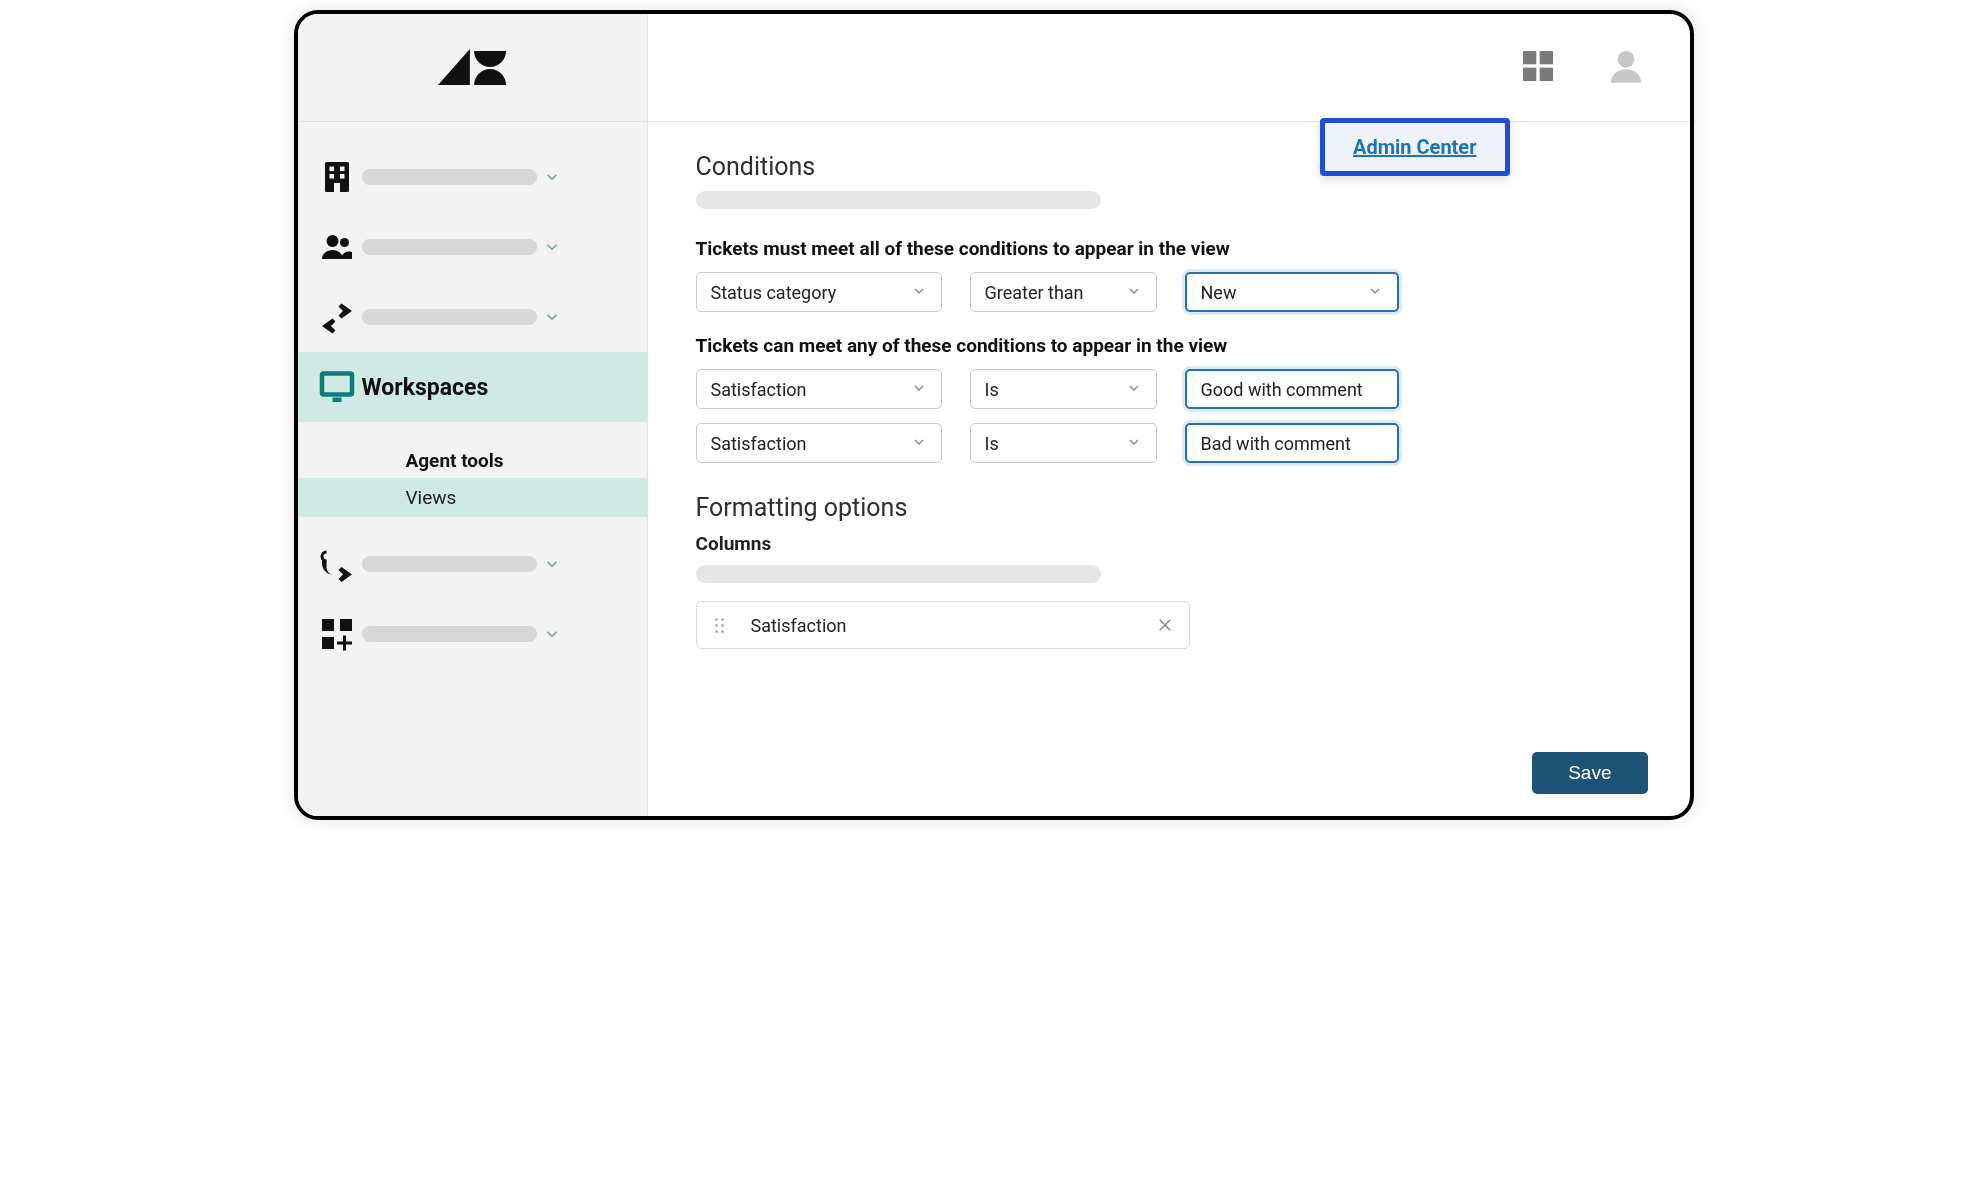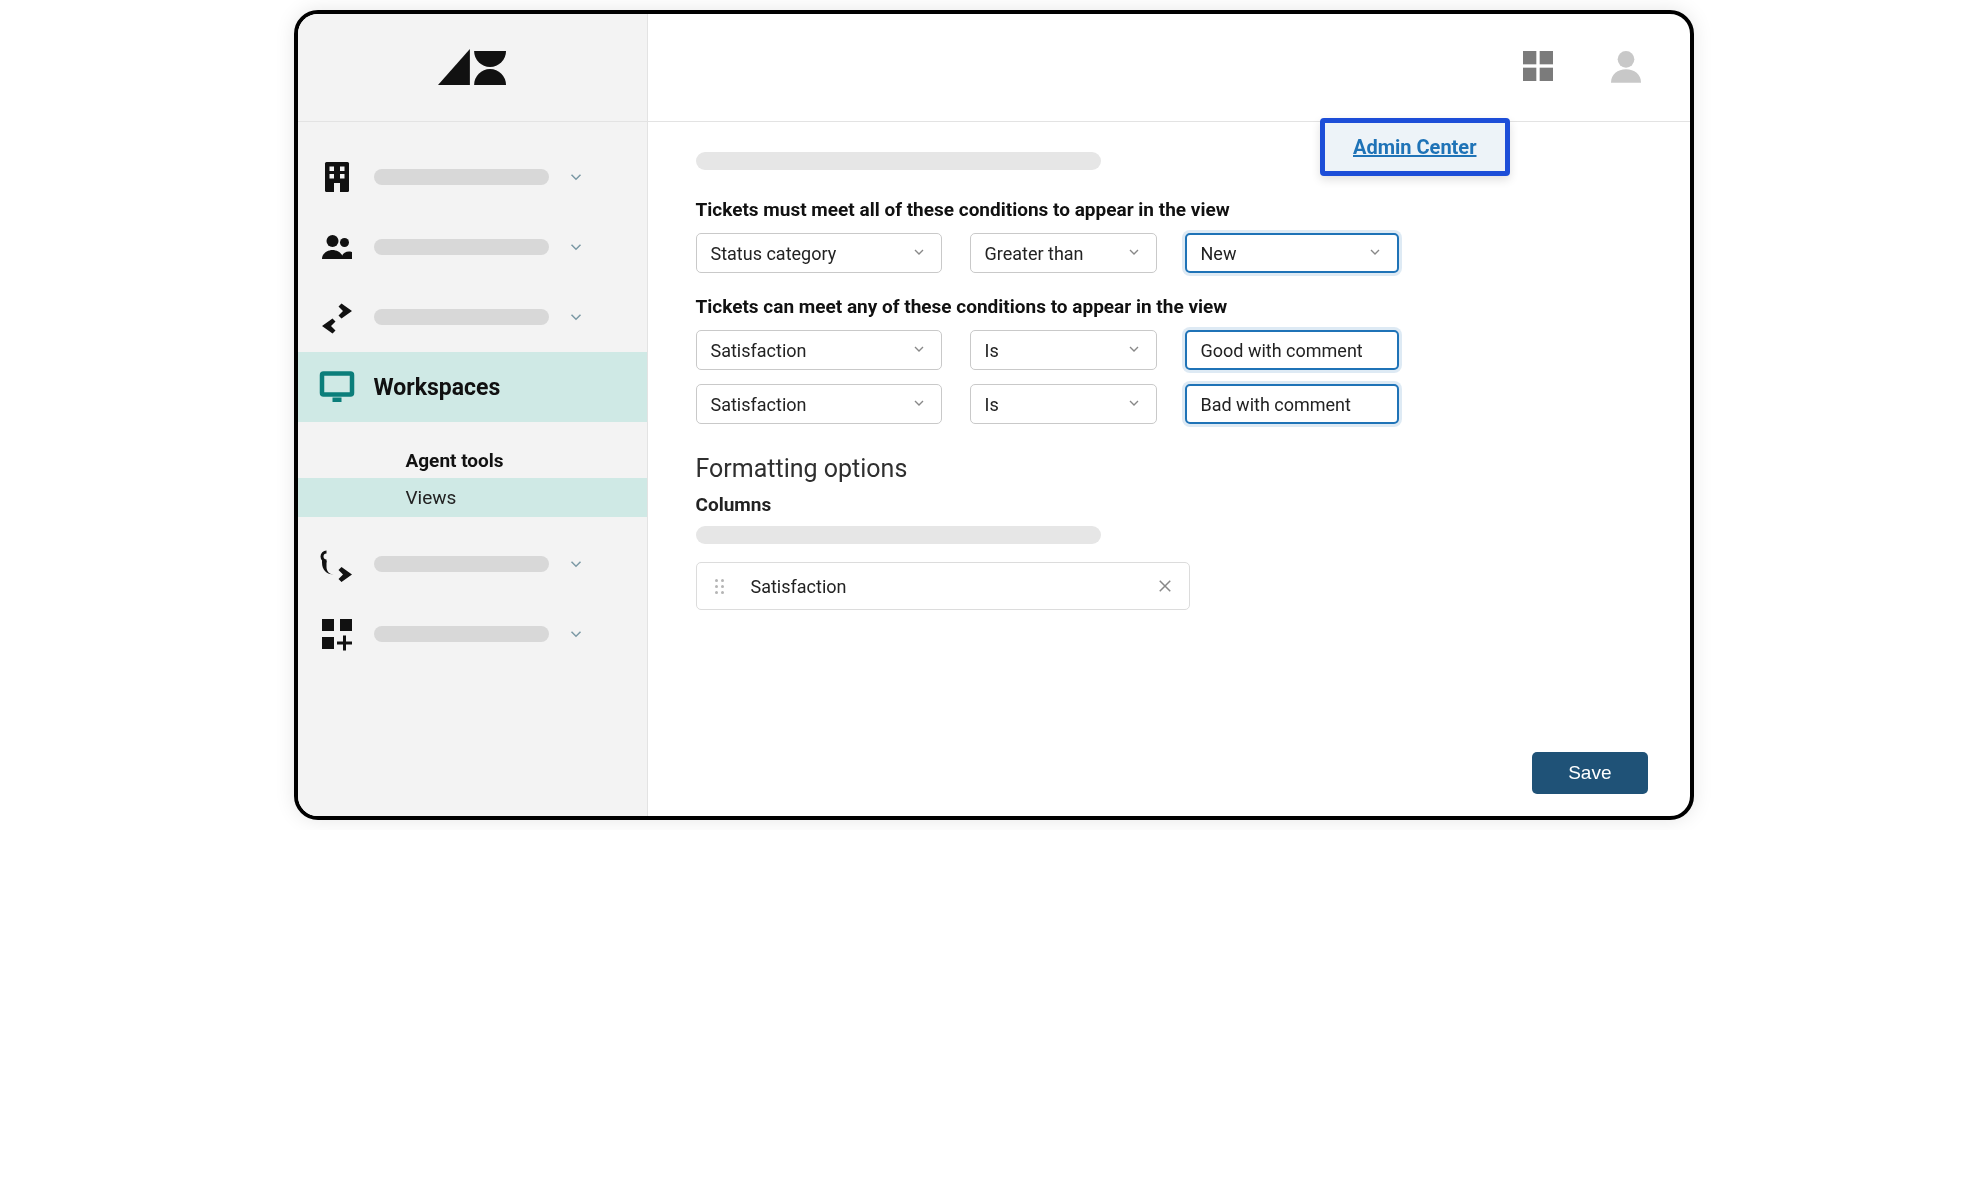--- a/index.html
+++ b/index.html
@@ -37,21 +37,21 @@
     justify-content: center;
     border-bottom: 1px solid #e3e3e3;
   }
   .logo-wrap svg { width: 68px; height: 52px; }
 
   .nav { padding-top: 20px; }
   .nav-item {
     display: flex;
     align-items: center;
     padding: 14px 22px 14px 18px;
-    gap: 16px;
+    gap: 4px;
     cursor: pointer;
     position: relative;
   }
   .nav-item.active {
     background: #cfe9e5;
   }
   .nav-icon {
     width: 42px;
     height: 42px;
     display: flex;
@@ -377,20 +377,21 @@
             <path d="M3 22c0-5 4-8 9-8s9 3 9 8z"></path>
           </svg>
       </div>
     </div>
 
     <div class="popup">
       <a href="#">Admin Center</a>
     </div>
 
     <div class="content">
+      <h2 class="section">Conditions</h2>
       <div class="desc-placeholder"></div>
 
       <div class="cond-label">Tickets must meet all of these conditions to appear in the view</div>
       <div class="cond-row">
         <div class="select">
           <span>Status category</span>
           <span class="chev"><svg viewBox="0 0 24 24" width="16" height="16">
                 <path d="M6 9l6 6 6-6" stroke="#888" stroke-width="2" fill="none"></path>
               </svg></span>
         </div>

